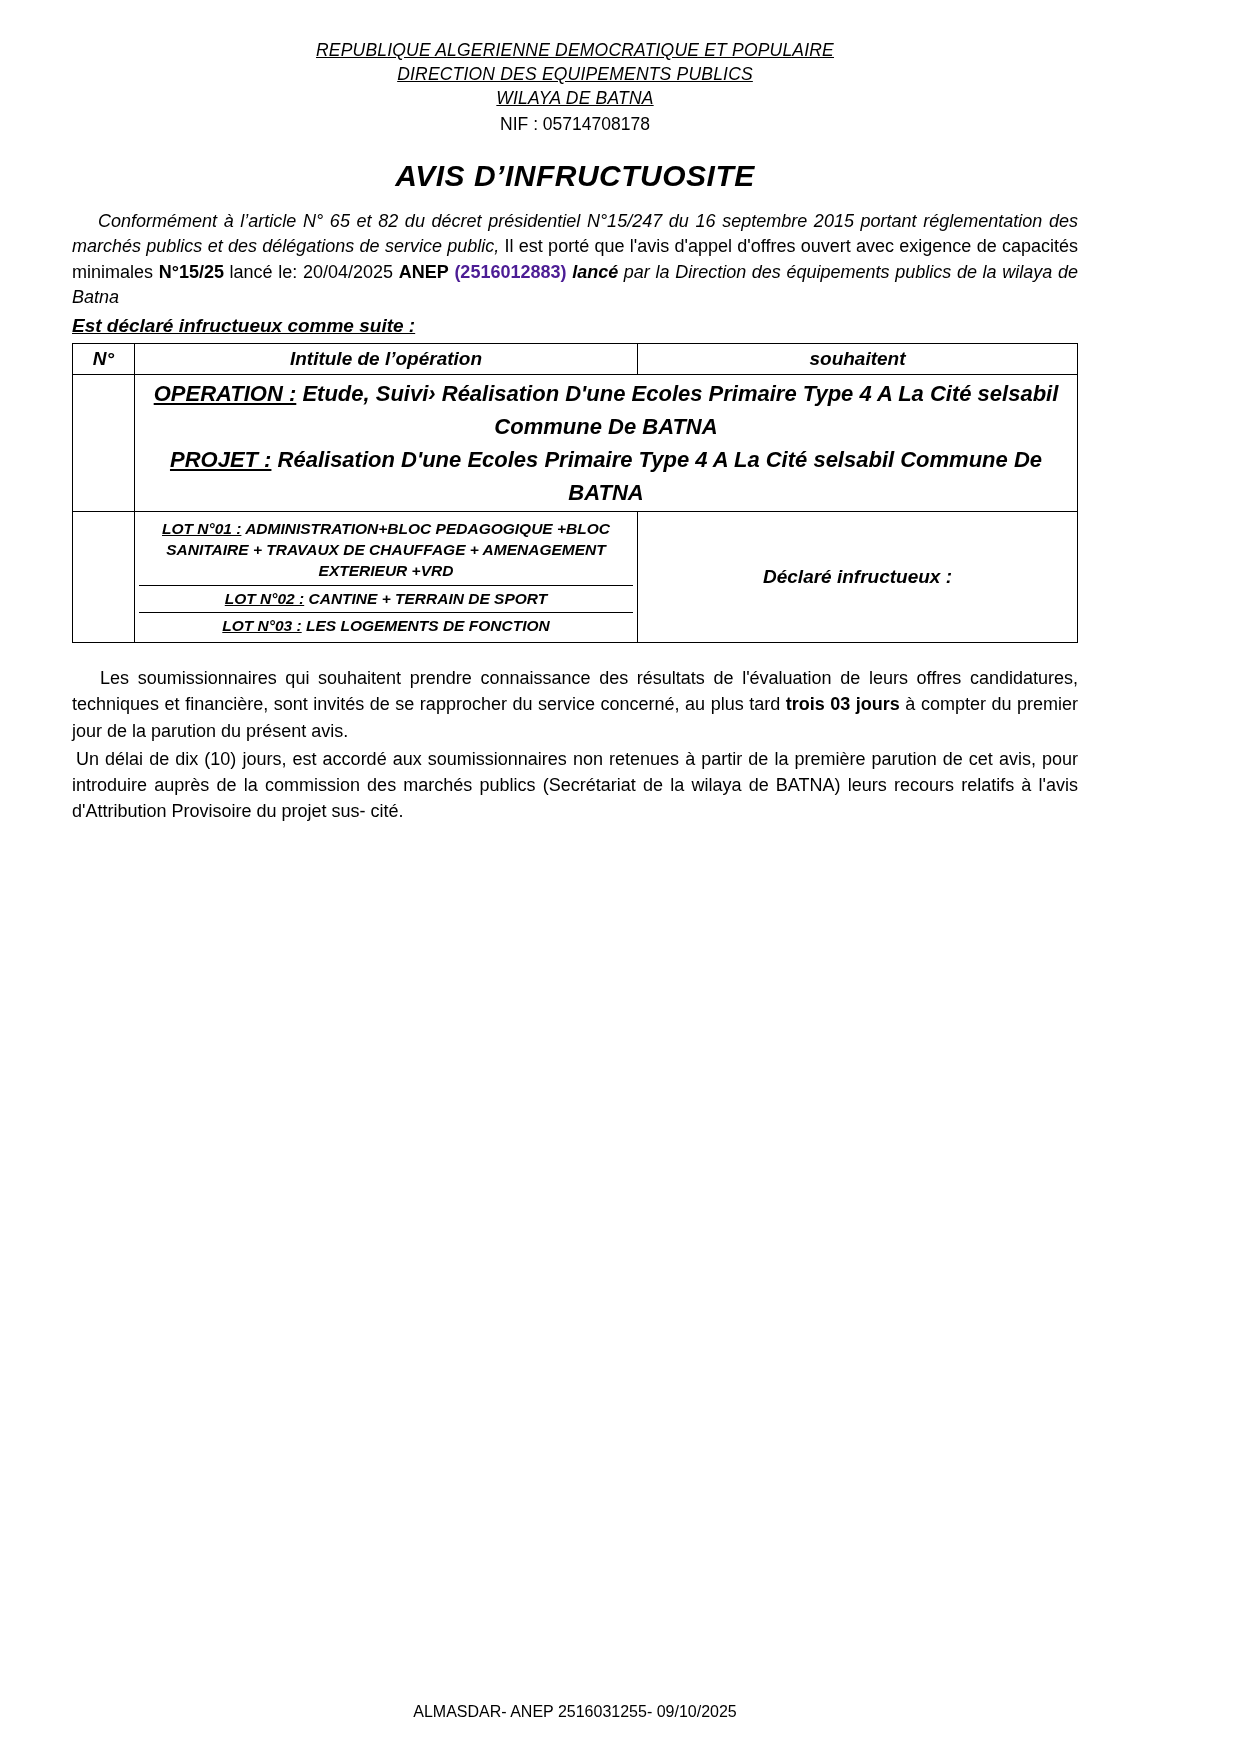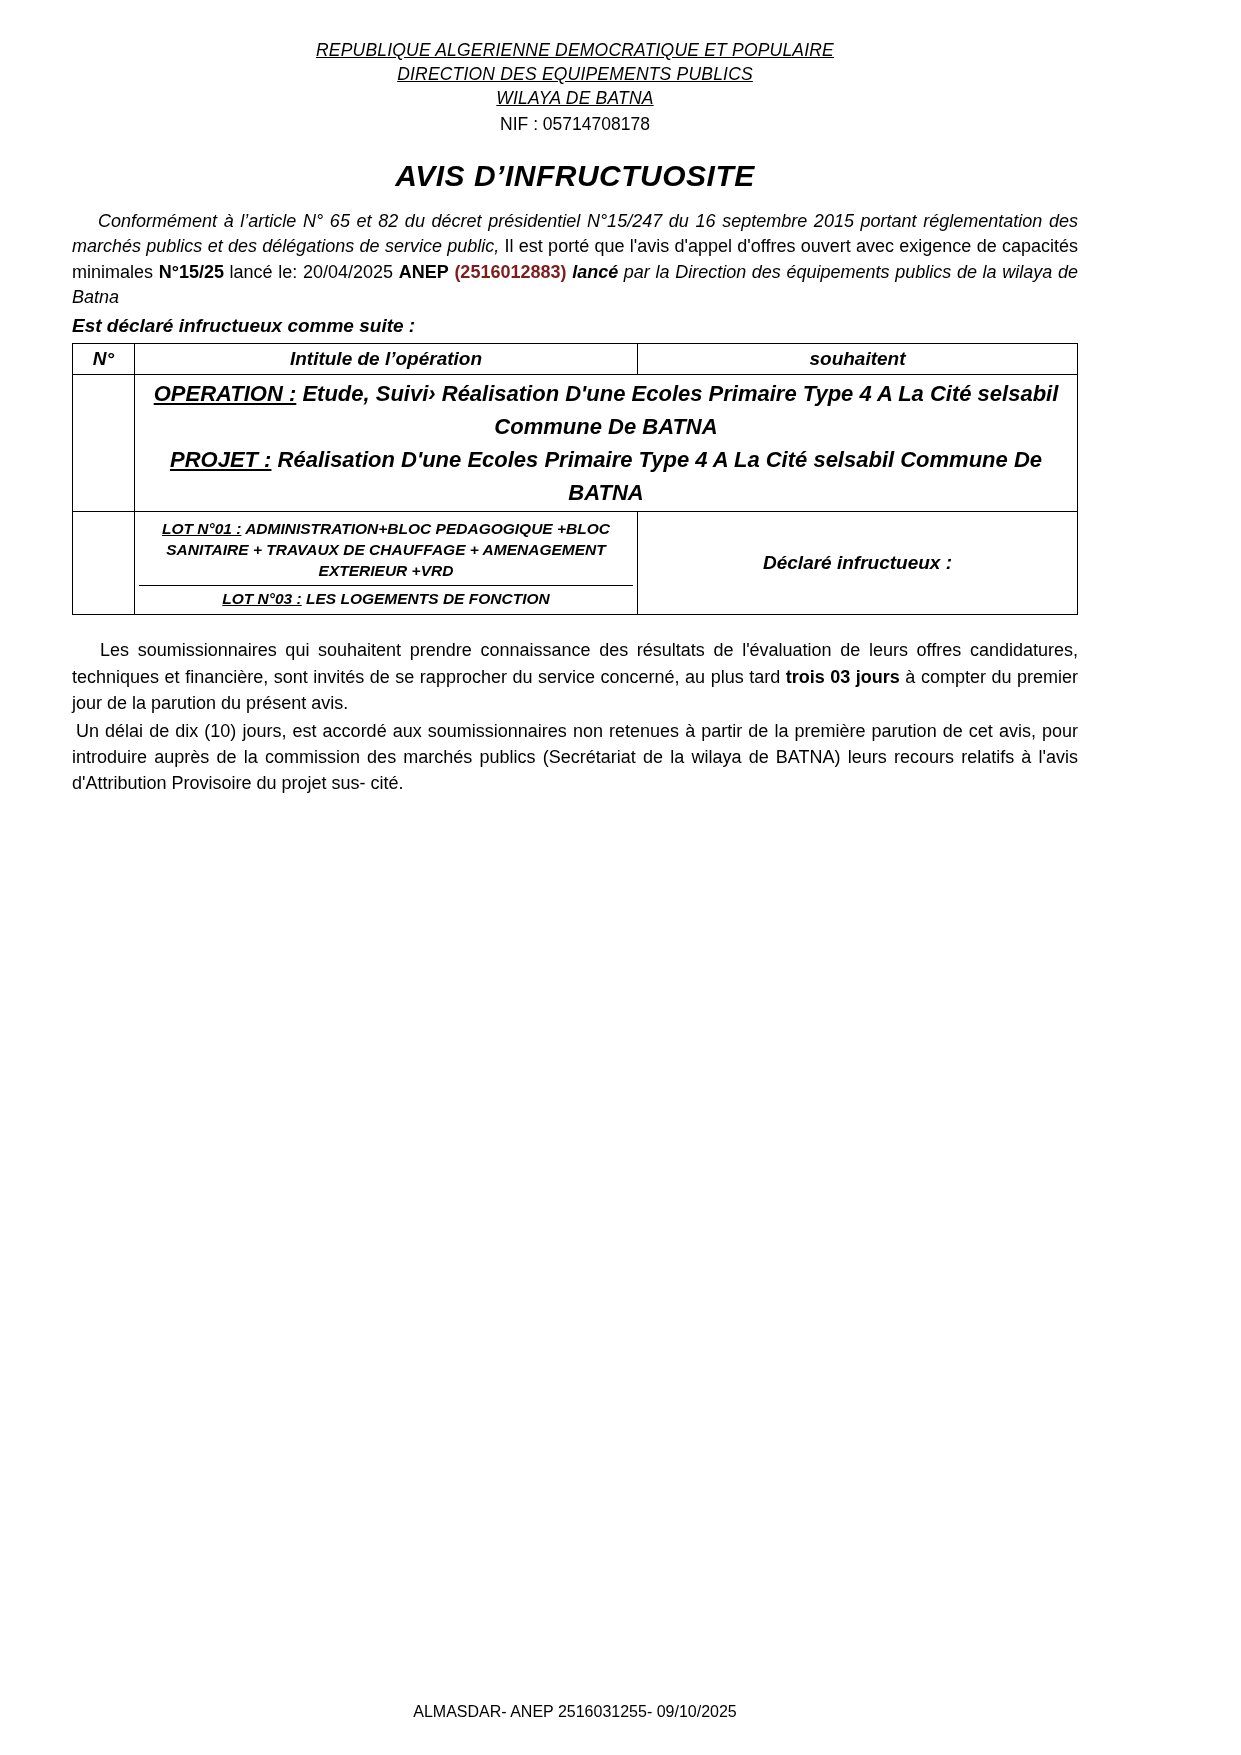--- a/index.html
+++ b/index.html
@@ -56,31 +56,32 @@
   .intro {
     font-size: 18px;
     line-height: 1.42;
     text-align: justify;
     font-style: italic;
     text-indent: 26px;
   }
   .intro .upright { font-style: normal; }
   .intro b { font-weight: bold; }
   .intro .anep-num {
-    color: #7f1d1d;
+    color: #4c1d95;
     font-weight: bold;
     font-style: normal;
   }
   .intro .lance-label { font-style: italic; font-weight: bold; }
 
   .declared {
     font-size: 19px;
     font-weight: bold;
     font-style: italic;
     margin: 4px 0 6px 0;
+    text-decoration: underline;
   }
 
   
   table.main {
     width: 100%;
     border-collapse: collapse;
     table-layout: fixed;
   }
   table.main td, table.main th {
     border: 1px solid #000000;
@@ -211,20 +212,23 @@
       </tr>
       <tr>
         <td class="blank-n"></td>
         <td class="lots">
           <table class="lots-inner">
             <tbody>
               <tr>
                 <td><span class="lot-label">LOT N°01 :</span><span class="lot-body"> ADMINISTRATION+BLOC PEDAGOGIQUE +BLOC SANITAIRE + TRAVAUX DE CHAUFFAGE + AMENAGEMENT EXTERIEUR +VRD</span></td>
               </tr>
               <tr>
+                <td><span class="lot-label">LOT N°02 :</span><span class="lot-body"> CANTINE + TERRAIN DE SPORT</span></td>
+              </tr>
+              <tr>
                 <td><span class="lot-label">LOT N°03 :</span><span class="lot-body"> LES LOGEMENTS DE FONCTION</span></td>
               </tr>
             </tbody>
           </table>
         </td>
         <td class="obs">Déclaré infructueux :</td>
       </tr>
     </tbody>
   </table>
 

